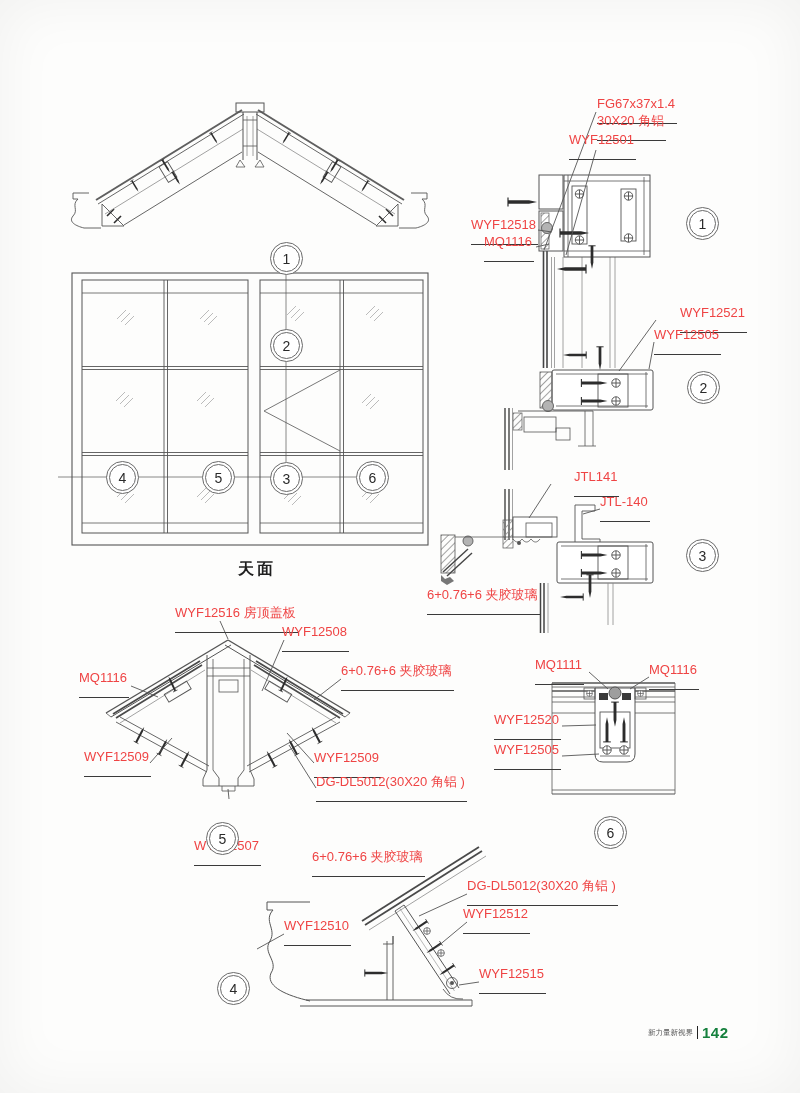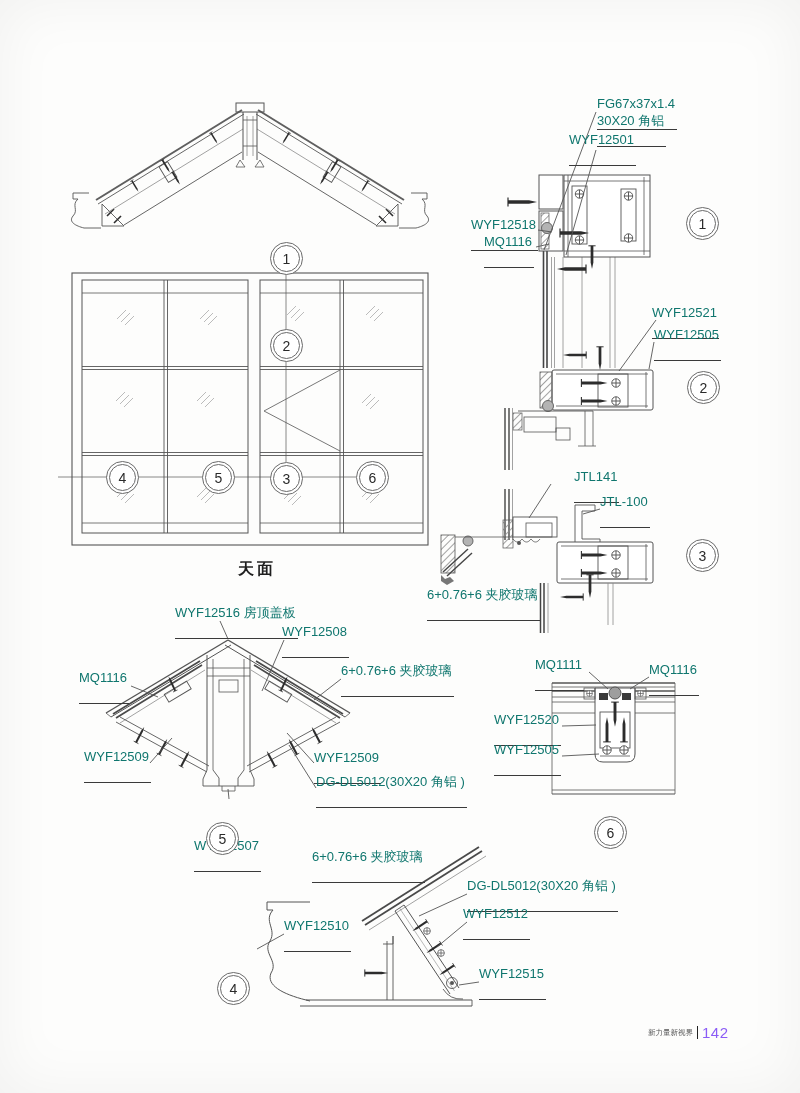--- a/index.html
+++ b/index.html
@@ -1,30 +1,30 @@
 <!DOCTYPE html>
 <html><head>
 <meta charset="utf-8">
 <style>
   html,body{margin:0;padding:0;background:#e8e8e6;}
   .page{position:relative;width:800px;height:1093px;margin:0 auto;background:#fdfdfc;
         font-family:"Liberation Sans",sans-serif;overflow:hidden;
         box-shadow:inset 0 0 60px rgba(0,0,0,.05);}
   svg.art{position:absolute;left:0;top:0;}
-  .lbl{position:absolute;font-size:13px;line-height:1.1;color:#0f766e;white-space:nowrap;
-       border-bottom:1.3px solid #3a3a3a;padding:0 2px 18px 0;}
+  .lbl{position:absolute;font-size:13px;line-height:1.1;color:#ef4444;white-space:nowrap;
+       border-bottom:1.3px solid #3a3a3a;padding:0 2px 12px 0;}
   .marker{position:absolute;width:31px;height:31px;border:1px solid #6a6a6a;border-radius:50%;
           background:#fff;display:flex;align-items:center;justify-content:center;}
   .marker::before{content:"";position:absolute;inset:2px;border:1px solid #6a6a6a;border-radius:50%;}
   .marker span{font-size:14px;color:#2a2a2a;}
   .caption{position:absolute;font-size:16px;font-weight:600;letter-spacing:3px;color:#1f1f1f;}
   .footer{position:absolute;left:648px;top:1024px;display:flex;align-items:center;gap:4px;}
   .footer .brand{font-size:7.5px;color:#555;text-align:center;}
   .footer .bar{width:1px;height:13px;background:#222;}
-  .footer .num{font-size:15px;font-weight:normal;color:#8b5cf6;letter-spacing:.5px;}
+  .footer .num{font-size:15px;font-weight:bold;color:#15803d;letter-spacing:.5px;}
 </style>
 </head>
 <body>
 
 <div class="page">
 
 <svg class="art" width="800" height="1093" viewBox="0 0 800 1093" fill="none" stroke="#555" stroke-width="1">
 <defs>
   <pattern id="hatch" width="5" height="5" patternUnits="userSpaceOnUse" patternTransform="rotate(45)">
     <line x1="0" y1="0" x2="0" y2="5" stroke="#8a8a8a" stroke-width="1.6"></line>
@@ -337,25 +337,25 @@
   <line x1="479" y1="982" x2="459" y2="985" stroke-width="0.9"></line>
 </g>
 </svg>
 
 <div class="lbl" style="left:597px;top:97px">FG67x37x1.4</div>
 <div class="lbl" style="left:597px;top:114px">30X20 角铝</div>
 <div class="lbl" style="left:569px;top:133px">WYF12501</div>
 <div class="lbl" style="left:471px;top:218px">WYF12518</div>
 <div class="lbl" style="left:484px;top:235px">MQ1116</div>
 
-<div class="lbl" style="left:652px;top:306px">WYF12521</div>
+<div class="lbl" style="left:680px;top:306px">WYF12521</div>
 <div class="lbl" style="left:654px;top:328px">WYF12505</div>
 
 <div class="lbl" style="left:574px;top:470px">JTL141</div>
-<div class="lbl" style="left:600px;top:495px">JTL-100</div>
+<div class="lbl" style="left:600px;top:495px">JTL-140</div>
 <div class="lbl" style="left:427px;top:588px">6+0.76+6 夹胶玻璃</div>
 
 <div class="lbl" style="left:175px;top:606px">WYF12516 房顶盖板</div>
 <div class="lbl" style="left:282px;top:625px">WYF12508</div>
 <div class="lbl" style="left:79px;top:671px">MQ1116</div>
 <div class="lbl" style="left:341px;top:664px">6+0.76+6 夹胶玻璃</div>
 <div class="lbl" style="left:84px;top:750px">WYF12509</div>
 <div class="lbl" style="left:314px;top:751px">WYF12509</div>
 <div class="lbl" style="left:316px;top:775px">DG-DL5012(30X20 角铝 )</div>
 <div class="lbl" style="left:194px;top:839px">WYF12507</div>

